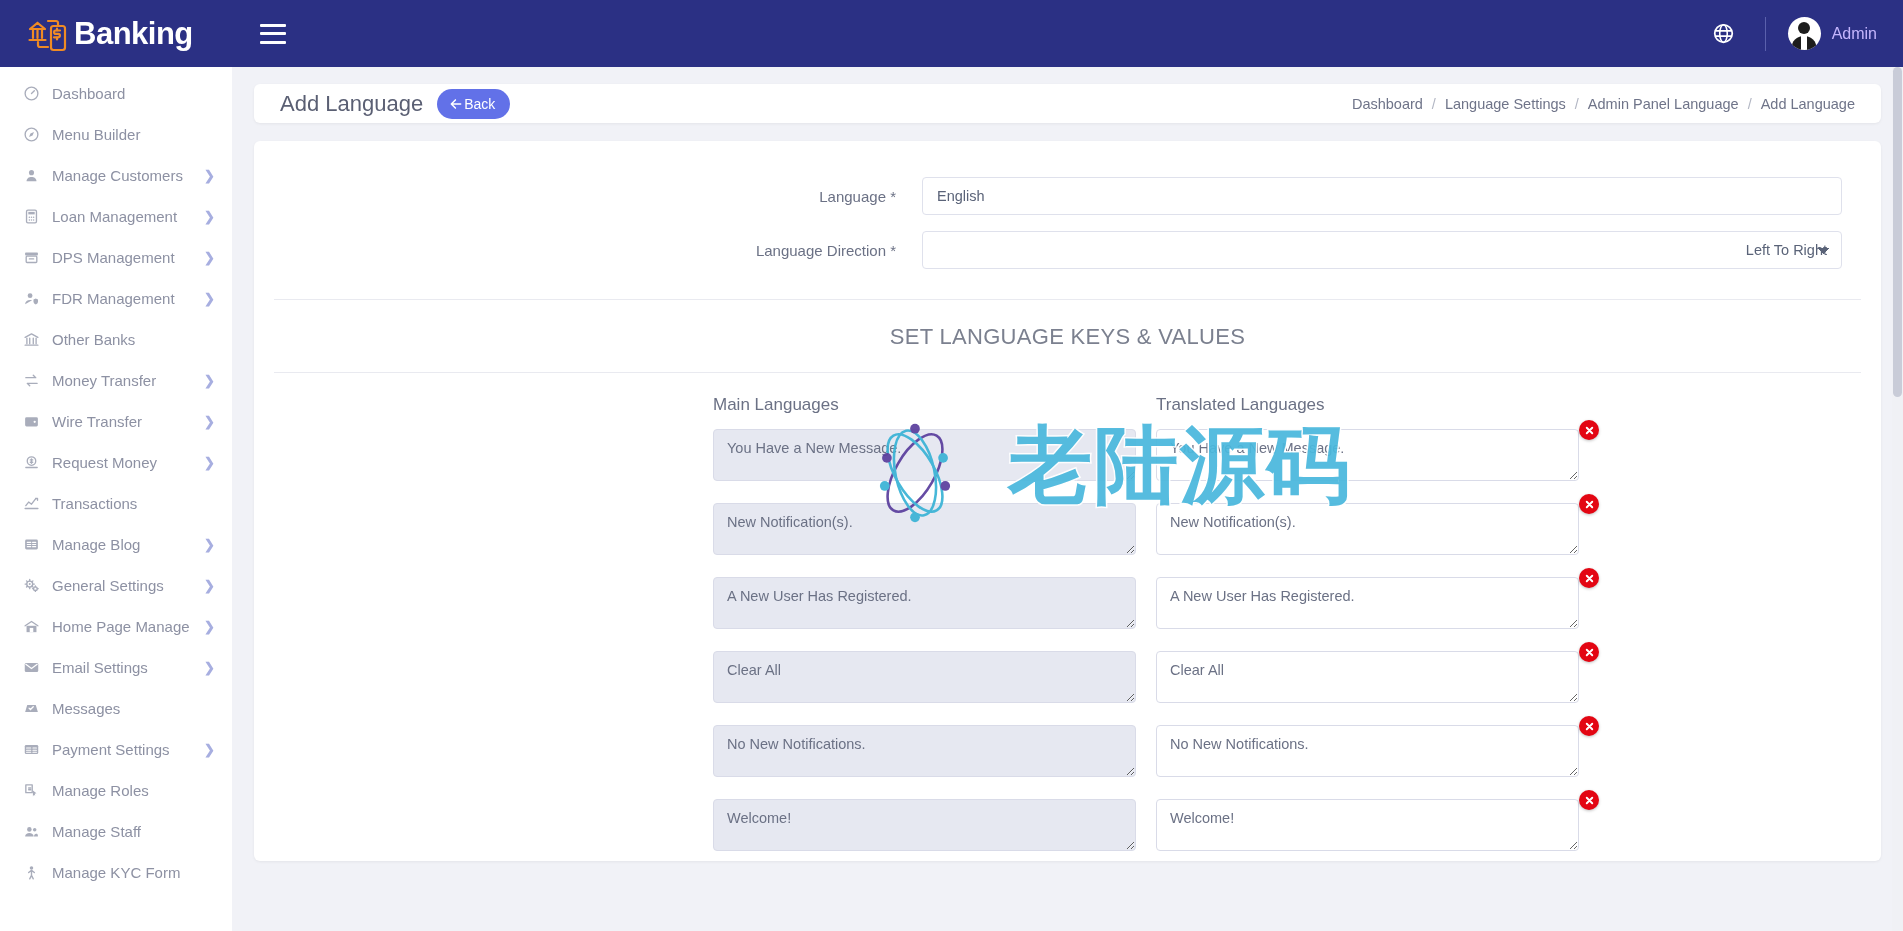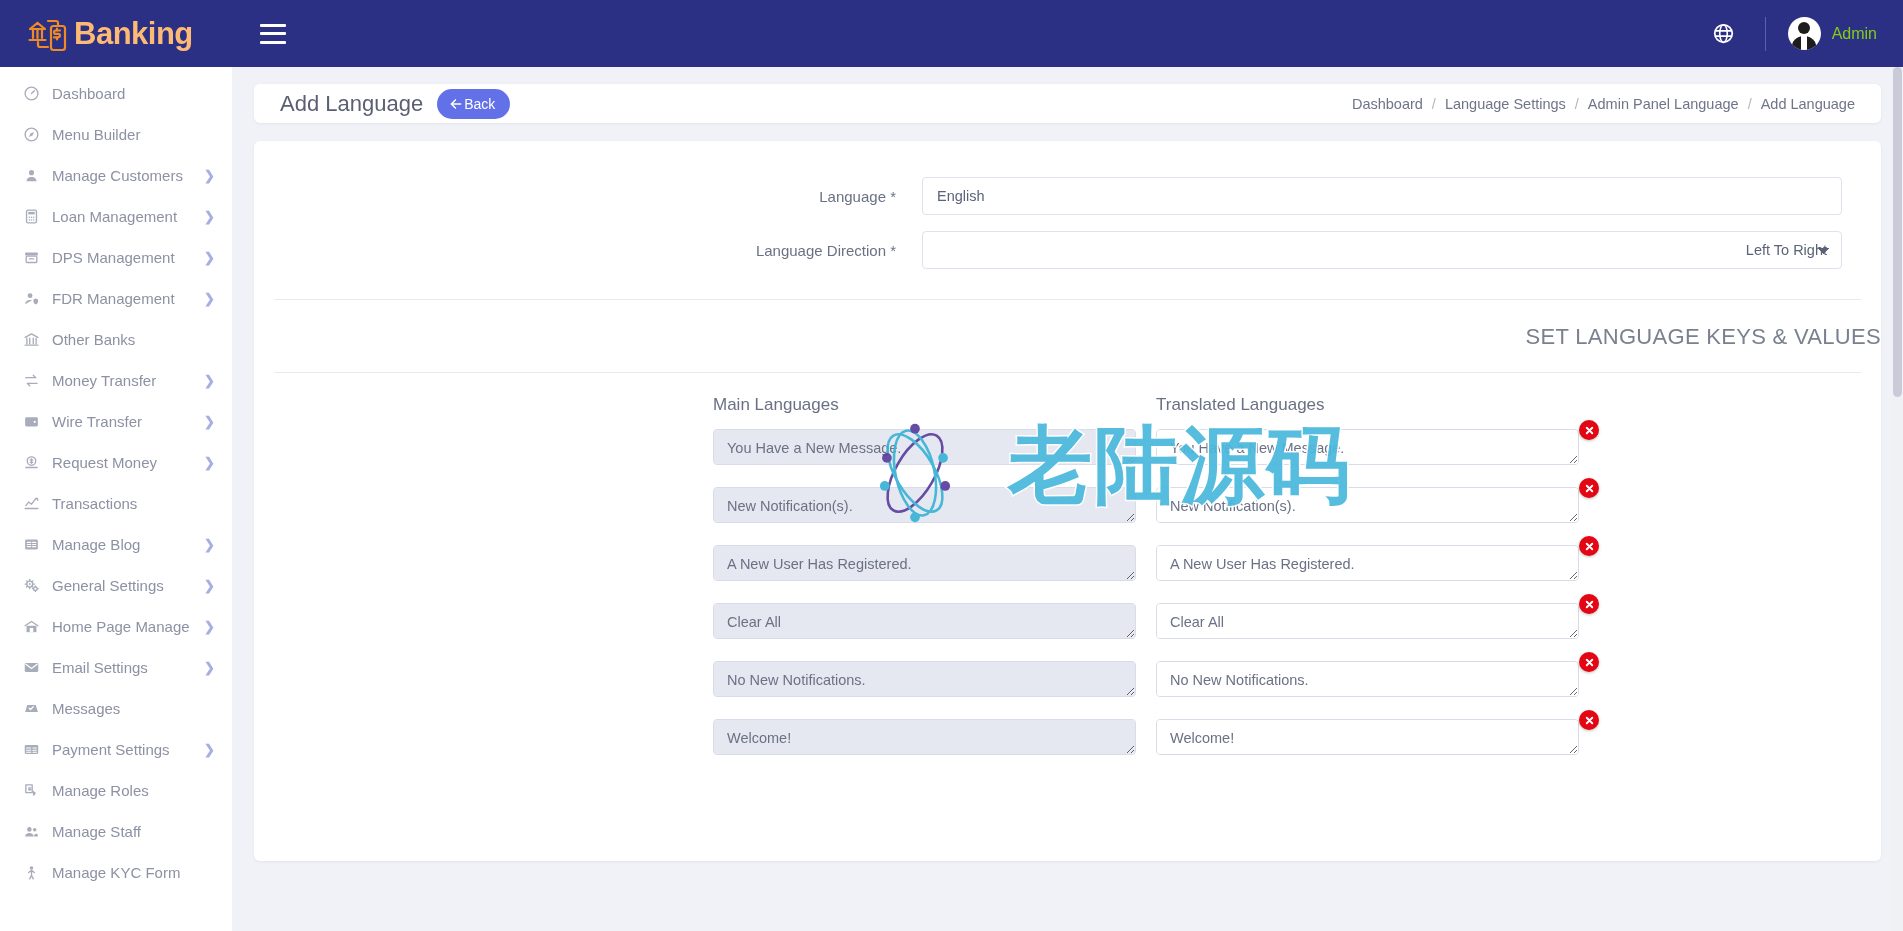--- a/index.html
+++ b/index.html
@@ -18,21 +18,21 @@
     display: flex; align-items: center;
     z-index: 40;
   }
   .brand {
     width: 232px; height: 67px;
     display: flex; align-items: center; padding-left: 26px;
     flex: 0 0 232px;
   }
   .brand-logo { width: 46px; height: 42px; flex: 0 0 46px; }
   .brand-text {
-    font-size: 31px; font-weight: bold; color: #fdba74;
+    font-size: 31px; font-weight: bold; color: #ffffff;
     letter-spacing: -.5px; margin-left: 2px;
   }
   .hamburger {
     width: 26px; height: 20px;
     display: flex; flex-direction: column; justify-content: space-between;
     cursor: pointer; margin-left: 28px;
   }
   .hamburger i { display: block; height: 3px; background: #fff; border-radius: 1px; }
   .topbar-right {
     margin-left: auto; display: flex; align-items: center;
@@ -48,21 +48,21 @@
     width: 33px; height: 33px; border-radius: 50%;
     background: #fff; overflow: hidden; position: relative;
     display: flex; align-items: flex-end; justify-content: center;
   }
   .av-head { position: absolute; top: 5px; left: 50%; transform: translateX(-50%);
     width: 12px; height: 12px; border-radius: 50%; background: #1d1d1d; }
   .av-body { position: absolute; bottom: 0; left: 50%; transform: translateX(-50%);
     width: 25px; height: 14px; background: #1d1d1d; border-radius: 12px 12px 0 0; }
   .av-collar { position: absolute; bottom: 0; left: 50%; transform: translateX(-50%);
     width: 6px; height: 14px; background: #fff; }
-  .user-name { color: #84cc16; font-size: 16px; margin-left: 11px; }
+  .user-name { color: #c4b5fd; font-size: 16px; margin-left: 11px; }
 
   
   .sidebar {
     position: absolute; top: 67px; left: 0;
     width: 232px; height: 864px;
     background: #fff;
     overflow: hidden;
     z-index: 30;
   }
   .menu { padding-top: 6px; }
@@ -137,39 +137,39 @@
       linear-gradient(45deg, transparent 50%, #5a6378 50%),
       linear-gradient(135deg, #5a6378 50%, transparent 50%);
     background-position: calc(100% - 18px) 16px, calc(100% - 12px) 16px;
     background-size: 6px 6px, 6px 6px;
     background-repeat: no-repeat;
     text-align: right;
   }
 
   .hr { height: 1px; background: #e9eaf0; margin: 30px 20px 0 20px; }
   .section-title {
-    text-align: right; font-size: 22px; color: #7b808f;
+    text-align: center; font-size: 22px; color: #7b808f;
     letter-spacing: .3px; padding: 24px 0 22px 0; font-weight: normal;
   }
   .hr2 { height: 1px; background: #e9eaf0; margin: 0 20px; }
 
   .kv-area { padding: 22px 0 0 16px; position: relative; }
   .kv-headings {
     display: flex; padding-left: 443px;
     font-size: 17px; color: #6b7185; margin-bottom: 14px;
   }
   .kv-h1 { width: 443px; flex: 0 0 443px; }
   .kv-h2 { width: 443px; flex: 0 0 443px; }
 
   .kv-row {
     display: flex; padding-left: 443px; margin-bottom: 18px; position: relative;
   }
   .kv-cell { width: 423px; flex: 0 0 423px; margin-right: 20px; position: relative; }
   .ta {
-    width: 100%; height: 36px;
+    width: 100%; height: 52px;
     border: 1px solid #d9dbe8; border-radius: 4px;
     padding: 9px 13px;
     font-size: 14.5px; color: #6b7185;
     font-family: "Liberation Sans", sans-serif;
     resize: vertical; outline: none; line-height: 1.3;
   }
   .ta.main { background: #e6e8f1; }
   .ta.trans { background: #fff; }
   .del-btn {
     position: absolute; top: -9px; right: -20px;

